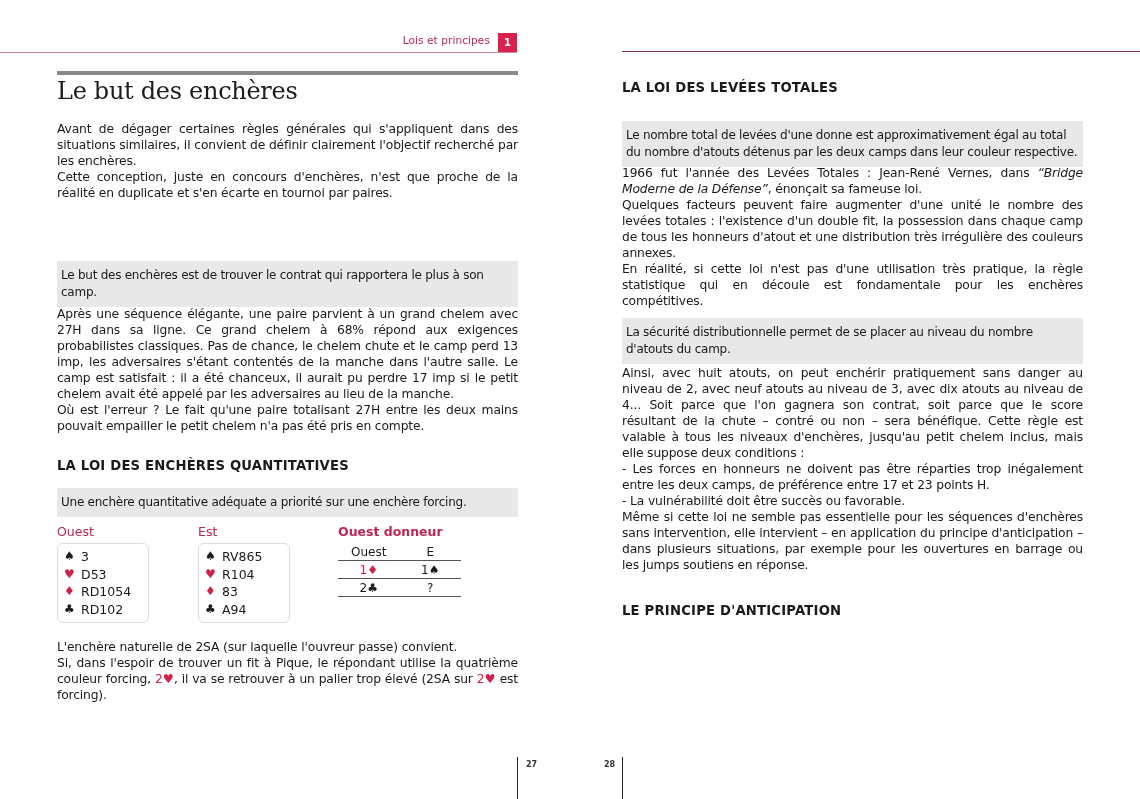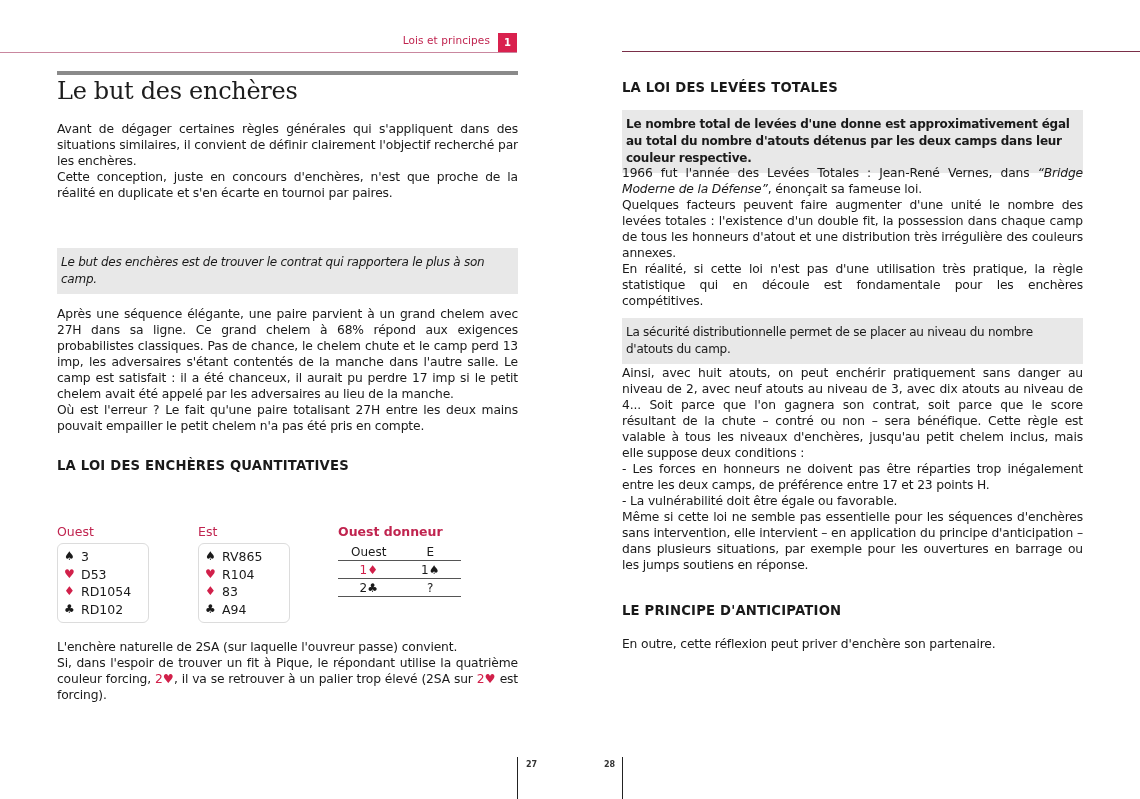--- a/index.html
+++ b/index.html
@@ -66,31 +66,32 @@
   <div class="title-bar"></div>
   <h1 class="page-title">Le but des enchères</h1>
 
   <div class="content" style="top:121px;">
     <p class="para">
       <span>Avant de dégager certaines règles générales qui s'appliquent dans des situations similaires, il convient de définir clairement l'objectif recherché par les enchères.</span>
       <span>Cette conception, juste en concours d'enchères, n'est que proche de la réalité en duplicate et s'en écarte en tournoi par paires.</span>
     </p>
   </div>
 
-  <div class="content callout" style="top:248px; width:453px;font-style:italic;">Le but des enchères est de trouver le contrat qui rapportera le plus à son camp.</div>
+  <div class="content callout" style="top:261px; width:453px;">Le but des enchères est de trouver le contrat qui rapportera le plus à son camp.</div>
 
   <div class="content" style="top:306px;">
     <p class="para">
       <span>Après une séquence élégante, une paire parvient à un grand chelem avec 27H dans sa ligne. Ce grand chelem à 68% répond aux exigences probabilistes classiques. Pas de chance, le chelem chute et le camp perd 13 imp, les adversaires s'étant contentés de la manche dans l'autre salle. Le camp est satisfait : il a été chanceux, il aurait pu perdre 17 imp si le petit chelem avait été appelé par les adversaires au lieu de la manche.</span>
       <span>Où est l'erreur ? Le fait qu'une paire totalisant 27H entre les deux mains pouvait empailler le petit chelem n'a pas été pris en compte.</span>
     </p>
   </div>
 
   <h2 class="content section-head" style="top:458px;">LA LOI DES ENCHÈRES QUANTITATIVES</h2>
 
+  <div class="content callout" style="top:488px; width:453px;">Une enchère quantitative adéquate a priorité sur une enchère forcing.</div>
 
   <div class="hand-label" style="left:57px; top:524px;">Ouest</div>
   <div class="hand-box" style="left:57px; top:543px;">
     <div class="hand-row">
         <span class="suit">♠</span>
         <span>3</span>
       </div>
     <div class="hand-row">
         <span class="suit red">♥</span>
         <span>D53</span>
@@ -150,44 +151,43 @@
 
   <div class="folio-line" style="left:517px;"></div>
   <div class="folio" style="left:526px;">27</div>
 </div>
 
 <div class="page page-right">
   <div class="rule-right"></div>
 
   <h2 class="content section-head" style="top:80px;">LA LOI DES LEVÉES TOTALES</h2>
 
-  <div class="content callout" style="top:110px; width:453px;font-weight:bold;">Le nombre total de levées d'une donne est approximativement égal au total du nombre d'atouts détenus par les deux camps dans leur couleur respective.</div>
+  <div class="content callout" style="top:121px; width:453px;">Le nombre total de levées d'une donne est approximativement égal au total du nombre d'atouts détenus par les deux camps dans leur couleur respective.</div>
 
   <div class="content" style="top:165px;">
     <p class="para">
       <span><span style="display:inline">1966 fut l'année des Levées Totales : Jean-René Vernes, dans </span><em style="font-style:italic">“Bridge Moderne de la Défense”</em><span style="display:inline">, énonçait sa fameuse loi.</span></span>
       <span>Quelques facteurs peuvent faire augmenter d'une unité le nombre des levées totales : l'existence d'un double fit, la possession dans chaque camp de tous les honneurs d'atout et une distribution très irrégulière des couleurs annexes.</span>
       <span>En réalité, si cette loi n'est pas d'une utilisation très pratique, la règle statistique qui en découle est fondamentale pour les enchères compétitives.</span>
     </p>
   </div>
 
   <div class="content callout" style="top:318px; width:453px;">La sécurité distributionnelle permet de se placer au niveau du nombre d'atouts du camp.</div>
 
   <div class="content" style="top:365px;">
     <p class="para">
       <span>Ainsi, avec huit atouts, on peut enchérir pratiquement sans danger au niveau de 2, avec neuf atouts au niveau de 3, avec dix atouts au niveau de 4... Soit parce que l'on gagnera son contrat, soit parce que le score résultant de la chute – contré ou non – sera bénéfique. Cette règle est valable à tous les niveaux d'enchères, jusqu'au petit chelem inclus, mais elle suppose deux conditions :</span>
       <span>- Les forces en honneurs ne doivent pas être réparties trop inégalement entre les deux camps, de préférence entre 17 et 23 points H.</span>
-      <span>- La vulnérabilité doit être égale ou favorable.</span>
+      <span>- La vulnérabilité doit être succès ou favorable.</span>
       <span>Même si cette loi ne semble pas essentielle pour les séquences d'enchères sans intervention, elle intervient – en application du principe d'anticipation – dans plusieurs situations, par exemple pour les ouvertures en barrage ou les jumps soutiens en réponse.</span>
     </p>
   </div>
 
   <h2 class="content section-head" style="top:603px;">LE PRINCIPE D'ANTICIPATION</h2>
 
   <div class="content" style="top:636px;">
     <p class="para">
-      <span>En outre, cette réflexion peut priver d'enchère son partenaire.</span>
     </p>
   </div>
 
   <div class="folio-line" style="left:52px;"></div>
   <div class="folio" style="left:34px;">28</div>
 </div>
 
 </body></html>

